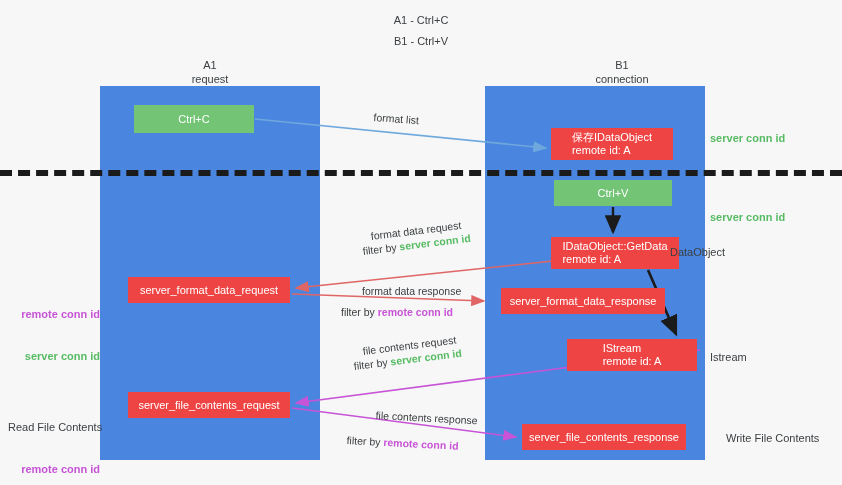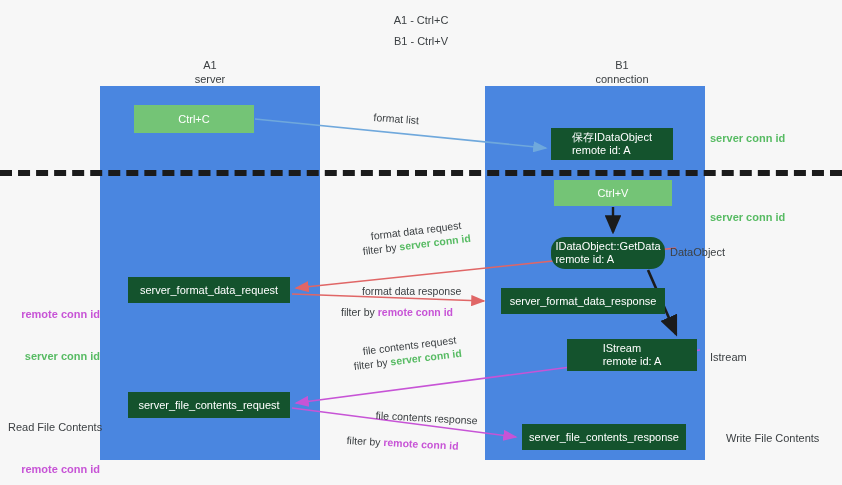--- a/index.html
+++ b/index.html
@@ -46,26 +46,26 @@
   .node{
     box-sizing:border-box;
     display:flex;flex-direction:column;
     align-items:center;justify-content:center;
     color:#ffffff;font-size:11px;line-height:13px;
     white-space:pre;
     padding:2px 4px;
   }
   .node.green{background:#74c476;}
   .node.orange{background:#fbb champ;}
-  .node.orange{background:#14532d;}
+  .node.orange{background:#ef4444;}
 
   #n-ctrlc{left:134px;top:105px;width:120px;height:28px;}
   #n-save-ido{left:551px;top:128px;width:122px;height:32px;}
   #n-ctrlv{left:554px;top:180px;width:118px;height:26px;}
-  #n-getdata{left:551px;top:237px;width:114px;height:32px;border-radius:14px;}
+  #n-getdata{left:551px;top:237px;width:128px;height:32px;}
   #n-istream{left:567px;top:339px;width:130px;height:32px;}
   #n-sfdreq{left:128px;top:277px;width:162px;height:26px;}
   #n-sfdres{left:501px;top:288px;width:164px;height:26px;}
   #n-sfcreq{left:128px;top:392px;width:162px;height:26px;}
   #n-sfcres{left:522px;top:424px;width:164px;height:26px;}
 
   
   .side{font-size:11px;line-height:14px;white-space:pre;}
   .green-t{color:#57bb63;font-weight:bold;}
   .purple-t{color:#c754d6;font-weight:bold;}
@@ -100,21 +100,21 @@
 </style>
 </head>
 <body>
 
 <div id="stage">
 
   <div class="abs" id="title">A1 - Ctrl+C
 B1 - Ctrl+V</div>
 
   <div class="abs col-head" id="head-a1">A1
-server</div>
+request</div>
   <div class="abs col-head" id="head-b1">B1
 connection</div>
 
   <div class="abs lane" id="lane-a1"></div>
   <div class="abs lane" id="lane-b1"></div>
 
   <svg id="wires" viewBox="0 0 842 485">
     <defs>
       <marker id="ah-blue" markerWidth="9" markerHeight="7" refX="8" refY="3.5" orient="auto">
         <polygon points="0 0, 9 3.5, 0 7" fill="#6fa8dc"></polygon>

